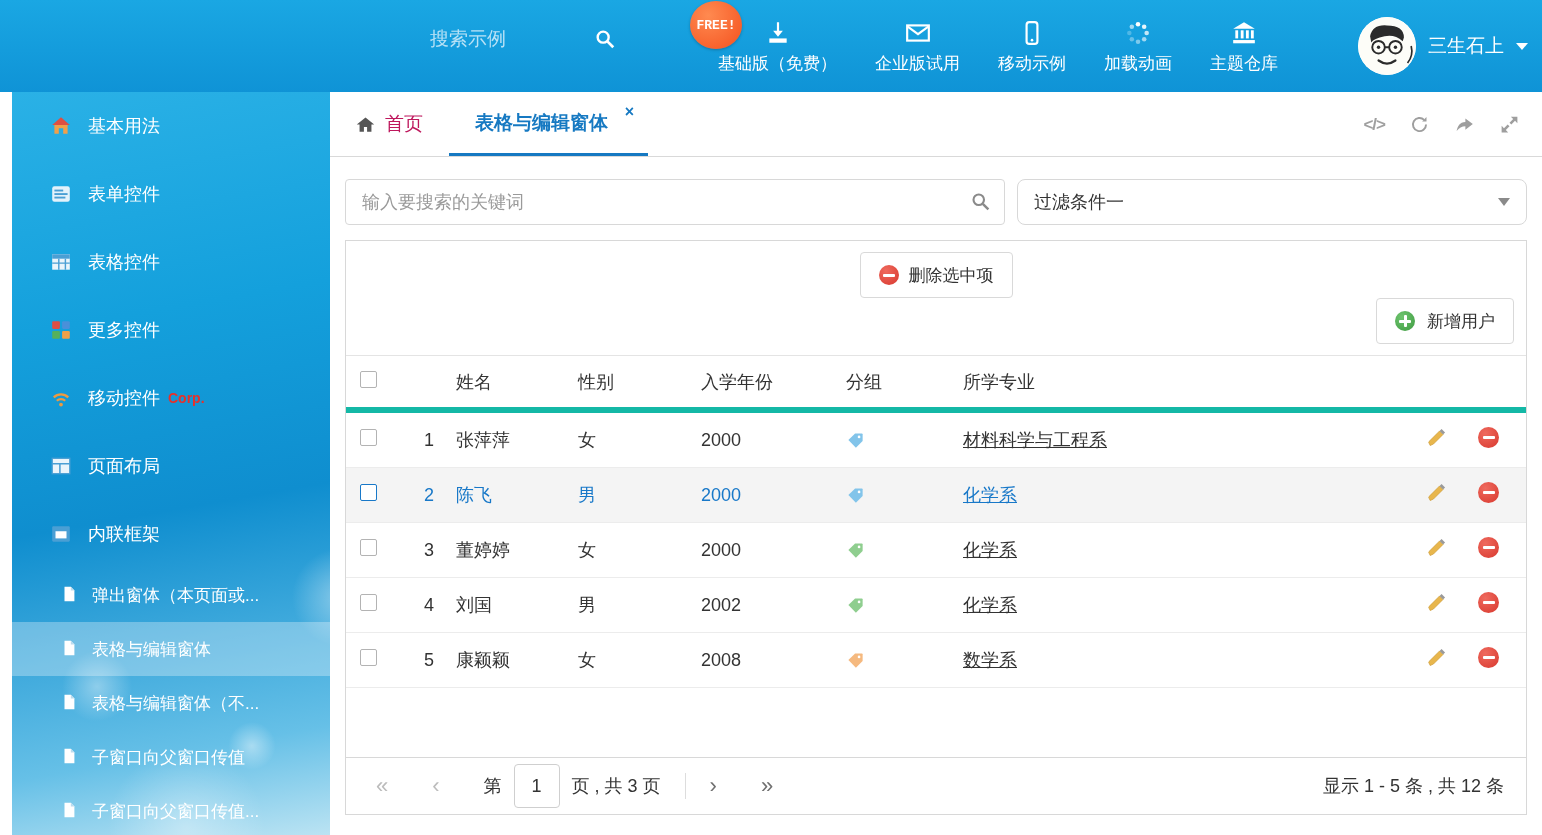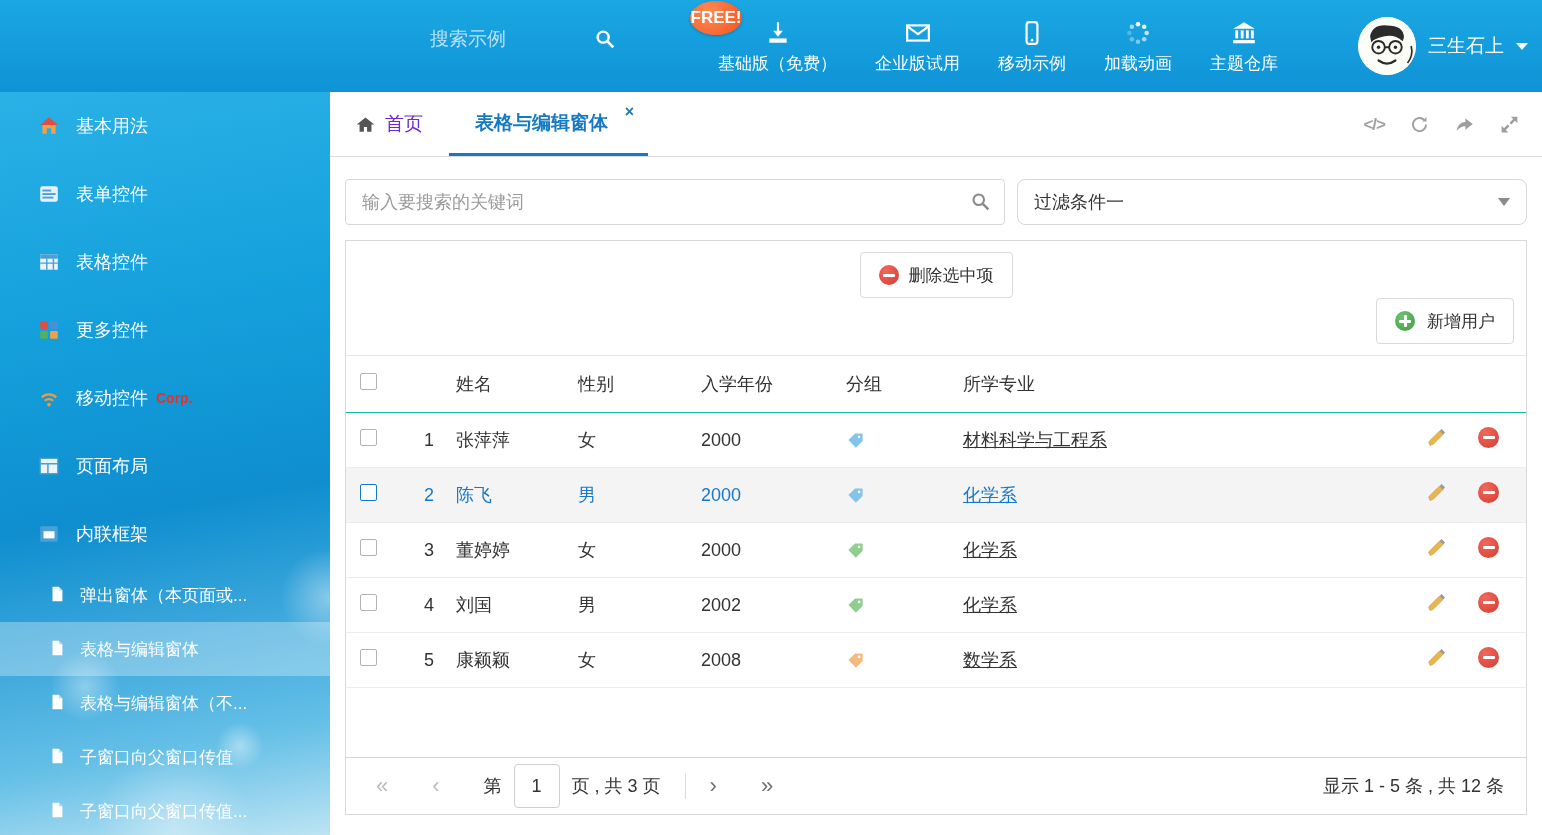--- a/index.html
+++ b/index.html
@@ -8,35 +8,35 @@
   
   .topbar { position:absolute; left:0; top:0; width:1542px; height:92px;
     background:linear-gradient(#1aa7e3,#0f93d6); color:#fff; z-index:5; }
   .brand { position:absolute; left:14px; top:0; height:92px; display:flex; align-items:center; gap:14px; }
   .brand .home-ic { width:36px; height:36px; }
   .brand h1 { font-size:29px; font-weight:bold; letter-spacing:1px; }
   .top-search { position:absolute; left:430px; top:28px; width:210px; display:flex; align-items:center; gap:14px; }
   .top-search input { background:transparent; border:none; outline:none; color:#eaf7ff; font-size:19px; width:150px; }
   .top-search input::placeholder { color:#b9e2f6; }
   .top-search .mag { width:22px; height:22px; }
-  .free-badge { position:absolute; left:690px; top:1px; width:52px; height:34px; border-radius:50%;
+  .free-badge { position:absolute; left:690px; top:1px; width:52px; height:48px; border-radius:50%;
     background:radial-gradient(circle at 35% 30%, #ff8a50, #f4511e); display:flex; align-items:center; justify-content:center;
-    font-size:17px; font-weight:bold; color:#fff; box-shadow:0 1px 3px rgba(0,0,0,.25); z-index:6; }
+    font-size:13px; font-weight:bold; color:#fff; box-shadow:0 1px 3px rgba(0,0,0,.25); z-index:6;font-family:Liberation Mono, monospace; }
   .top-nav { position:absolute; left:714px; top:0; height:92px; display:flex; align-items:center; gap:30px; }
   .nav-item { display:flex; flex-direction:column; align-items:center; gap:6px; cursor:pointer; padding:0 4px; }
   .nav-item .nic { width:28px; height:28px; display:flex; align-items:flex-end; justify-content:center; }
   .nav-item .nic svg { width:26px; height:26px; }
   .nav-item .nlabel { font-size:17px; white-space:nowrap; }
   .userbox { position:absolute; right:14px; top:0; height:92px; display:flex; align-items:center; gap:12px; }
   .avatar { width:58px; height:58px; border-radius:50%; background:#fff; overflow:hidden; flex:none; }
   .username { font-size:19px; }
   .tri-down-w { width:0; height:0; border-left:6px solid transparent; border-right:6px solid transparent; border-top:7px solid #fff; }
 
   
-  .sidebar { position:absolute; left:0; top:92px; width:387px; height:743px; color:#fff;
+  .sidebar { position:absolute; left:12px; top:92px; width:387px; height:743px; color:#fff;
     background:
       radial-gradient(70px 70px at 85% 68%, rgba(255,255,255,.40), rgba(255,255,255,0) 70%),
       radial-gradient(50px 50px at 22% 80%, rgba(255,255,255,.38), rgba(255,255,255,0) 70%),
       radial-gradient(34px 34px at 62% 88%, rgba(255,255,255,.42), rgba(255,255,255,0) 70%),
       radial-gradient(110px 110px at 45% 99%, rgba(255,255,255,.35), rgba(255,255,255,0) 72%),
       linear-gradient(170deg,#2ab1e6 0%, #14a0dc 30%, #0f8ecf 55%, #66c0e7 85%, #c4e7f4 100%); }
   .side-item { height:68px; display:flex; align-items:center; padding:0 18px 0 38px; cursor:pointer; position:relative; }
   .side-item .sic { width:22px; height:22px; margin-right:16px; flex:none; }
   .side-item .slabel { font-size:18px; }
   .side-item .corp { color:#e8302a; font-size:14px; margin-left:8px; font-weight:bold; }
@@ -45,21 +45,21 @@
   .tri-down { width:0; height:0; border-left:5px solid transparent; border-right:5px solid transparent; border-top:8px solid #fff; }
   .side-sub { height:54px; display:flex; align-items:center; padding:0 18px 0 48px; cursor:pointer; }
   .side-sub .fic { width:18px; height:20px; margin-right:14px; flex:none; }
   .side-sub .slabel { font-size:17px; white-space:nowrap; }
   .side-sub.active { background:rgba(255,255,255,.30); }
 
   
   .main { position:absolute; left:330px; top:92px; width:1212px; height:743px; background:#fff; }
 
   .tabbar { position:relative; height:65px; border-bottom:1px solid #d9d9d9; display:flex; align-items:stretch; }
-  .tab { display:flex; align-items:center; gap:10px; padding:0 26px; font-size:19px; color:#6d28d9; cursor:pointer; position:relative; }
+  .tab { display:flex; align-items:center; gap:10px; padding:0 26px; font-size:19px; color:#be185d; cursor:pointer; position:relative; }
   .tab .th-ic { width:19px; height:19px; }
   .tab.active { color:#1679c2; font-weight:bold; border-bottom:3px solid #1679c2; padding-right:40px; }
   .tab.active .closex { position:absolute; top:12px; right:14px; font-size:16px; font-weight:bold; color:#1679c2; cursor:pointer; line-height:1; }
   .tab-tools { position:absolute; right:22px; top:0; height:65px; display:flex; align-items:center; gap:24px; color:#a0a0a0; }
   .tab-tools .tool { cursor:pointer; display:flex; align-items:center; }
   .tab-tools .code-g { font-size:17px; font-weight:bold; letter-spacing:-1px; }
   .tab-tools svg { width:21px; height:21px; }
 
   .filter-row { display:flex; gap:12px; padding:22px 15px 0 15px; }
   .search-wrap { position:relative; width:660px; }
@@ -75,21 +75,21 @@
   .btn.right { margin-left:auto;gap:12px; }
   .ic-circle { width:20px; height:20px; border-radius:50%; position:relative; flex:none; }
   .ic-minus { background:radial-gradient(circle at 35% 30%, #ef6a5e, #d8382e); }
   .ic-minus::after { content:""; position:absolute; left:4px; top:8.5px; width:12px; height:3px; background:#fff; border-radius:1px; }
   .ic-plus { background:radial-gradient(circle at 35% 30%, #6ec46e, #3f9b42); }
   .ic-plus::before { content:""; position:absolute; left:4px; top:8.5px; width:12px; height:3px; background:#fff; border-radius:1px; }
   .ic-plus::after { content:""; position:absolute; left:8.5px; top:4px; width:3px; height:12px; background:#fff; border-radius:1px; }
 
   .grid { border-top:1px solid #e4e4e4; }
   .trow { display:grid; grid-template-columns:48px 46px 122px 123px 145px 117px 1fr 52px 56px; align-items:center; height:55px; border-bottom:1px solid #ececec; font-size:18px; color:#333; }
-  .trow.thead { height:57px; border-bottom:1px solid #14b8a6; }
+  .trow.thead { height:57px; border-bottom:6px solid #14b8a6; }
   .c { padding-left:16px; white-space:nowrap; overflow:hidden; }
   .c.cbcell { padding-left:14px; }
   .c.num { text-align:right; padding-left:0; padding-right:6px; }
   .cb { width:17px; height:17px; border:1px solid #b3b3b3; border-radius:2px; background:#fff; display:inline-block; cursor:pointer; }
   .tag-ic svg { width:19px; height:19px; display:block; }
   a.major { color:inherit; text-decoration:underline; cursor:pointer; }
   .c.act { padding-left:8px; }
   .pencil { cursor:pointer; display:inline-block; }
   .pencil svg { width:21px; height:21px; }
   .del-ic { width:21px; height:21px; border-radius:50%; background:radial-gradient(circle at 35% 30%, #ef6a5e, #d8382e); position:relative; display:inline-block; cursor:pointer; }

